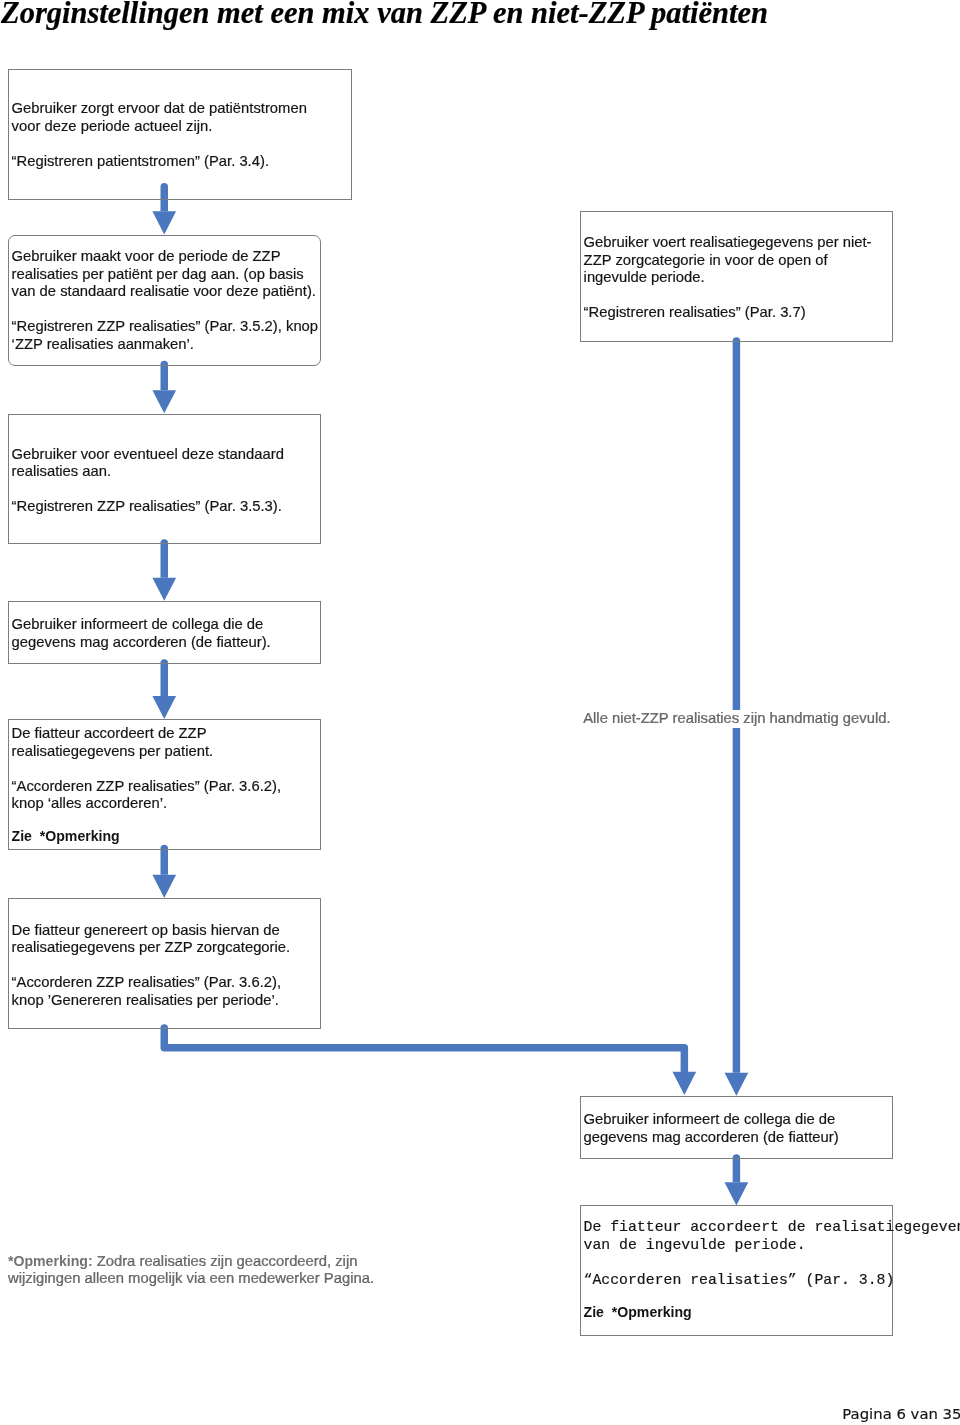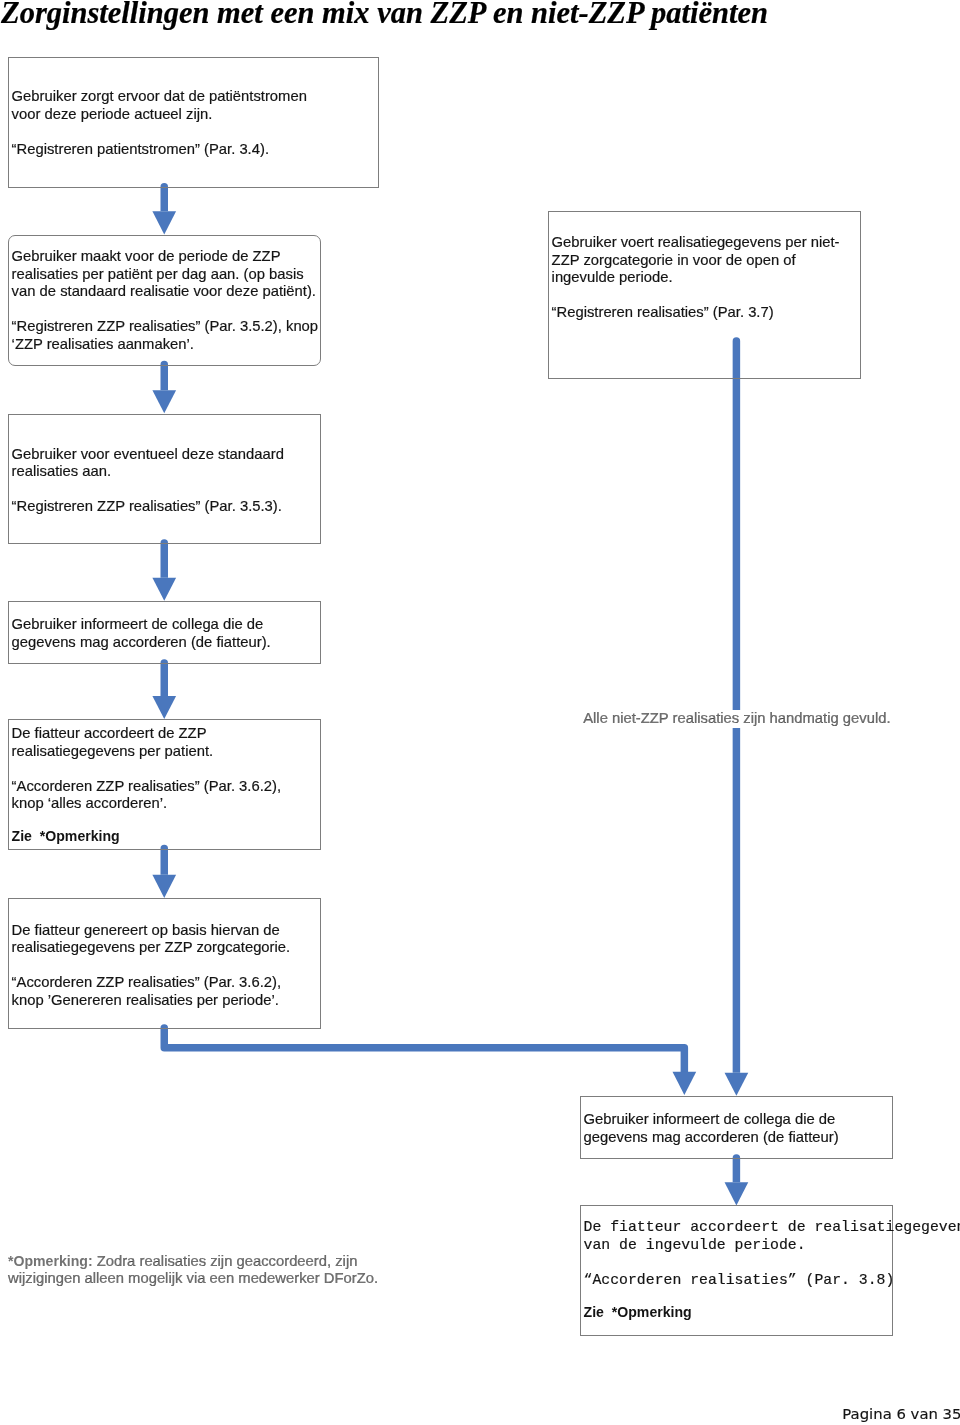--- a/index.html
+++ b/index.html
@@ -52,37 +52,37 @@
         <path d="M164.25 1028.05 V1047.76 H684.35 V1071.8" fill="none" stroke="#4a77bd" stroke-width="7.5" stroke-linecap="round" stroke-linejoin="round"></path>
         <path d="M672.50 1071.80 H696.20 L684.35 1094.90 Z"></path>
       </g>
       <g>
           <path d="M732.65 1158.05 a3.75 3.75 0 0 1 7.50 0 V1182.30 h-7.50 Z"></path>
           <path d="M724.55 1182.30 H748.25 L736.40 1205.40 Z"></path>
         </g>
     </g>
   </svg>
 
-  <div class="box" style="left:8px;top:57px;width:371px;height:131px;">
+  <div class="box" style="left:8px;top:69px;width:344px;height:131px;">
     <div class="btxt" style="top:30.4px;">Gebruiker zorgt ervoor dat de patiëntstromen
 voor deze periode actueel zijn.
 
 “Registreren patientstromen” (Par. 3.4).</div>
   </div>
 
   <div class="box" style="left:8px;top:235px;width:313px;height:131px;border-radius:7px;">
     <div class="btxt" style="top:12.2px;">Gebruiker maakt voor de periode de ZZP
 realisaties per patiënt per dag aan. (op basis
 van de standaard realisatie voor deze patiënt).
 
 “Registreren ZZP realisaties” (Par. 3.5.2), knop
 ‘ZZP realisaties aanmaken’.</div>
   </div>
 
-  <div class="box" style="left:548px;top:211px;width:313px;height:168px;">
+  <div class="box" style="left:580px;top:211px;width:313px;height:131px;">
     <div class="btxt" style="top:22.1px;">Gebruiker voert realisatiegegevens per niet-
 ZZP zorgcategorie in voor de open of
 ingevulde periode.
 
 “Registreren realisaties” (Par. 3.7)</div>
   </div>
 
   <div class="box" style="left:8px;top:414px;width:313px;height:130px;">
     <div class="btxt" style="top:30.5px;">Gebruiker voor eventueel deze standaard
 realisaties aan.
@@ -121,17 +121,17 @@
     <div class="btxt" style="top:13px;font-family:Liberation Mono, monospace;">De fiatteur accordeert de realisatiegegevens
 van de ingevulde periode.
 
 “Accorderen realisaties” (Par. 3.8)</div>
   <div class="btxt bold" style="top:98.4px;">Zie  *Opmerking</div>
   </div>
 
   <div class="note opaque" style="left:583.2px;top:710.4px;">Alle niet-ZZP realisaties zijn handmatig gevuld.</div>
 
   <div class="note" style="left:8px;top:1252.8px;"><span class="bold">*Opmerking:</span><span> Zodra realisaties zijn geaccordeerd, zijn</span></div>
-  <div class="note" style="left:8px;top:1270.35px;">wijzigingen alleen mogelijk via een medewerker DForZo.</div>
+  <div class="note" style="left:8px;top:1270.35px;">wijzigingen alleen mogelijk via een medewerker Pagina.</div>
 
   <div class="pagenum" style="left:842.3px;top:1404.5px;">Pagina 6 van 35</div>
 
 </div>
 
 </body></html>

